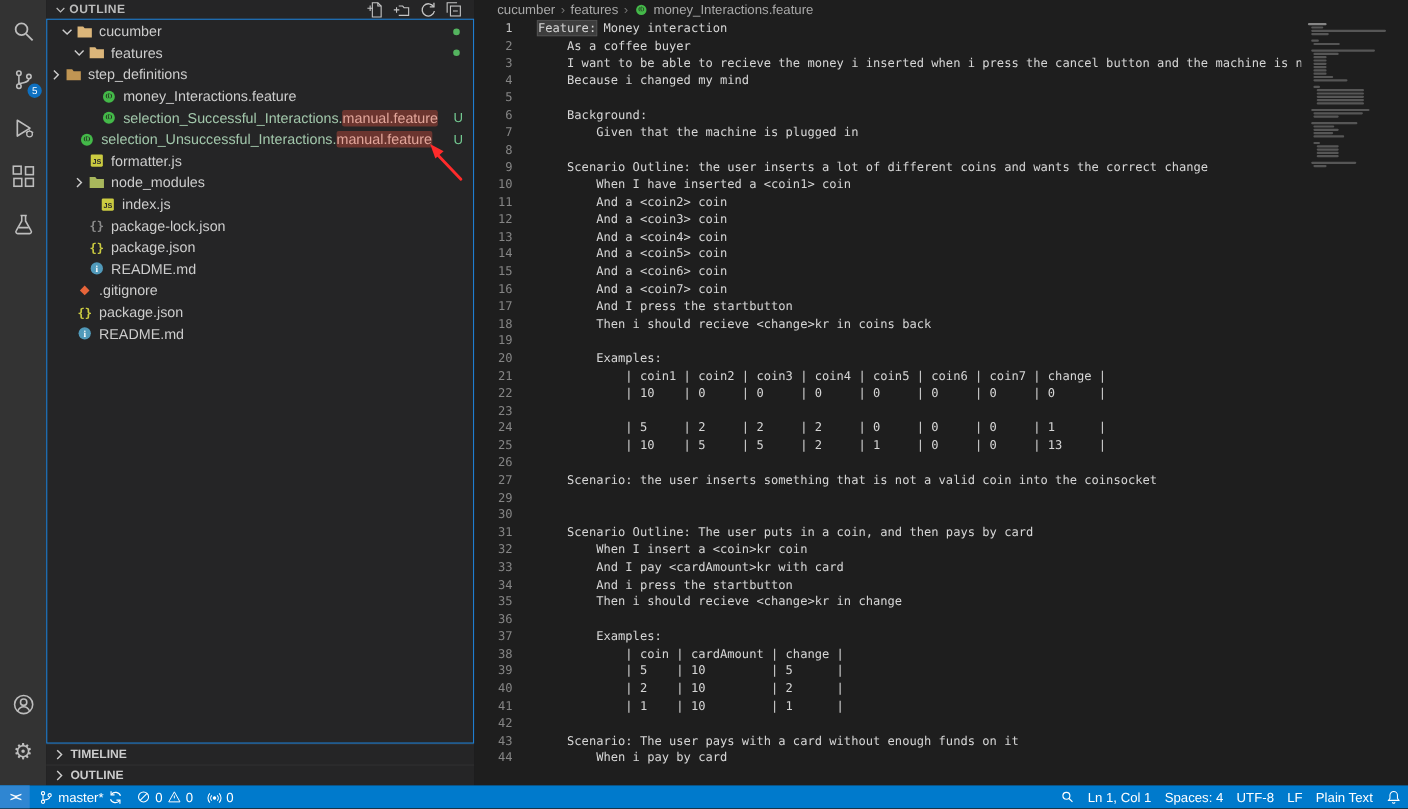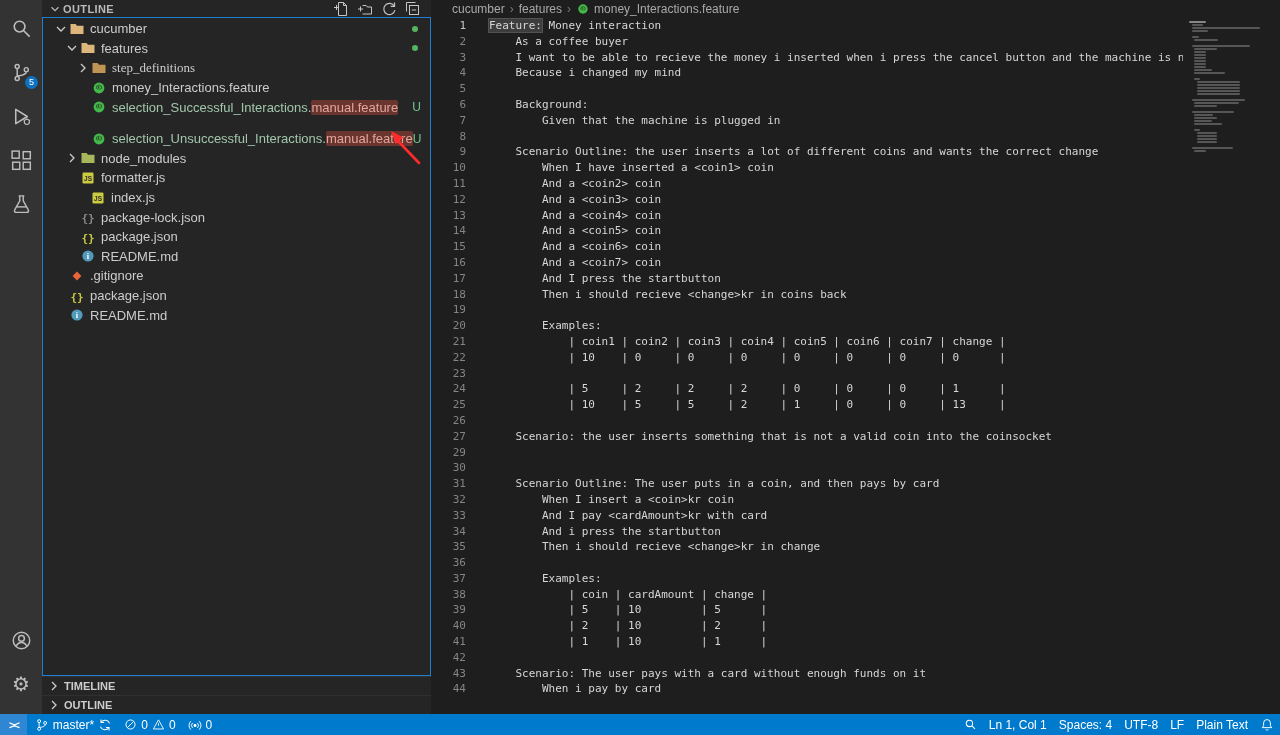--- a/index.html
+++ b/index.html
@@ -177,21 +177,21 @@
                 </svg>
               </span>
               <span class="tree-icon" style="color: rgb(220, 182, 122);">
                 <svg width="16" height="16" viewBox="0 0 16 16">
                   <path d="M1.5 3h5.1l1.4 1.7h6.5v8.3h-13z" fill="currentColor"></path>
                 </svg>
               </span>
               <span>features</span>
               <span class="dot"></span>
             </div>
-            <div class="tree-row" style="padding-left: 32px; font-family: Liberation Serif, serif;">
+            <div class="tree-row" style="">
               <span class="twisty">
                 <svg width="16" height="16" viewBox="0 0 16 16">
                   <path d="M6 4l4 4-4 4" fill="none" stroke="currentColor" stroke-width="1.3"></path>
                 </svg>
               </span>
               <span class="tree-icon" style="color: rgb(192, 149, 83);">
                 <svg width="16" height="16" viewBox="0 0 16 16">
                   <path d="M1.5 3h5.1l1.4 1.7h6.5v8.3h-13z" fill="currentColor"></path>
                 </svg>
               </span>
@@ -212,54 +212,54 @@
               <span class="tree-icon" style="color: rgb(68, 185, 73);">
                 <svg width="16" height="16" viewBox="0 0 16 16">
                   <circle cx="8" cy="8" r="5.4" fill="currentColor"></circle>
                   <path d="M6.2 5.6c-.9.9-.9 2.6 0 3.5M8 5c-.6 1.2-.6 2.8 0 4M9.8 5.6c.9.9.9 2.6 0 3.5" stroke="#23321f" stroke-width=".9" fill="none" stroke-linecap="round"></path>
                 </svg>
               </span>
               <span class="u-label">selection_Successful_Interactions.</span>
               <span class="match">manual.feature</span>
               <span class="badge-u">U</span>
             </div>
-            <div class="tree-row" style="padding-left: 32px; margin-top: 12px;">
+            <div class="tree-row" style="padding-left: 12px;">
               <span class="twisty"></span>
               <span class="tree-icon" style="color: rgb(68, 185, 73);">
                 <svg width="16" height="16" viewBox="0 0 16 16">
                   <circle cx="8" cy="8" r="5.4" fill="currentColor"></circle>
                   <path d="M6.2 5.6c-.9.9-.9 2.6 0 3.5M8 5c-.6 1.2-.6 2.8 0 4M9.8 5.6c.9.9.9 2.6 0 3.5" stroke="#23321f" stroke-width=".9" fill="none" stroke-linecap="round"></path>
                 </svg>
               </span>
               <span class="u-label">selection_Unsuccessful_Interactions.</span>
               <span class="match">manual.feature</span>
               <span class="badge-u">U</span>
             </div>
             <div class="tree-row" style="padding-left: 21px;">
-              <span class="twisty">
-                <svg width="16" height="16" viewBox="0 0 16 16">
-                  <path d="M6 4l4 4-4 4" fill="none" stroke="currentColor" stroke-width="1.3"></path>
-                </svg>
-              </span>
-              <span class="tree-icon" style="color: rgb(168, 183, 92);">
-                <svg width="16" height="16" viewBox="0 0 16 16">
-                  <path d="M1.5 3h5.1l1.4 1.7h6.5v8.3h-13z" fill="currentColor"></path>
-                </svg>
-              </span>
-              <span>node_modules</span>
-            </div>
-            <div class="tree-row" style="padding-left: 21px;">
               <span class="twisty"></span>
               <span class="tree-icon" style="color: rgb(203, 203, 65);">
                 <svg width="16" height="16" viewBox="0 0 16 16">
                   <rect x="2.5" y="2.5" width="11" height="11" rx="1.2" fill="currentColor"></rect>
                   <text x="8" y="11" text-anchor="middle" font-size="6.5" font-weight="bold" fill="#2b2b2b" font-family="sans-serif">JS</text>
                 </svg>
               </span>
               <span>formatter.js</span>
+            </div>
+            <div class="tree-row" style="padding-left: 21px;">
+              <span class="twisty">
+                <svg width="16" height="16" viewBox="0 0 16 16">
+                  <path d="M6 4l4 4-4 4" fill="none" stroke="currentColor" stroke-width="1.3"></path>
+                </svg>
+              </span>
+              <span class="tree-icon" style="color: rgb(168, 183, 92);">
+                <svg width="16" height="16" viewBox="0 0 16 16">
+                  <path d="M1.5 3h5.1l1.4 1.7h6.5v8.3h-13z" fill="currentColor"></path>
+                </svg>
+              </span>
+              <span>node_modules</span>
             </div>
             <div class="tree-row" style="padding-left: 21px; margin-left: 10px;">
               <span class="twisty"></span>
               <span class="tree-icon" style="color: rgb(203, 203, 65);">
                 <svg width="16" height="16" viewBox="0 0 16 16">
                   <rect x="2.5" y="2.5" width="11" height="11" rx="1.2" fill="currentColor"></rect>
                   <text x="8" y="11" text-anchor="middle" font-size="6.5" font-weight="bold" fill="#2b2b2b" font-family="sans-serif">JS</text>
                 </svg>
               </span>
               <span>index.js</span>

